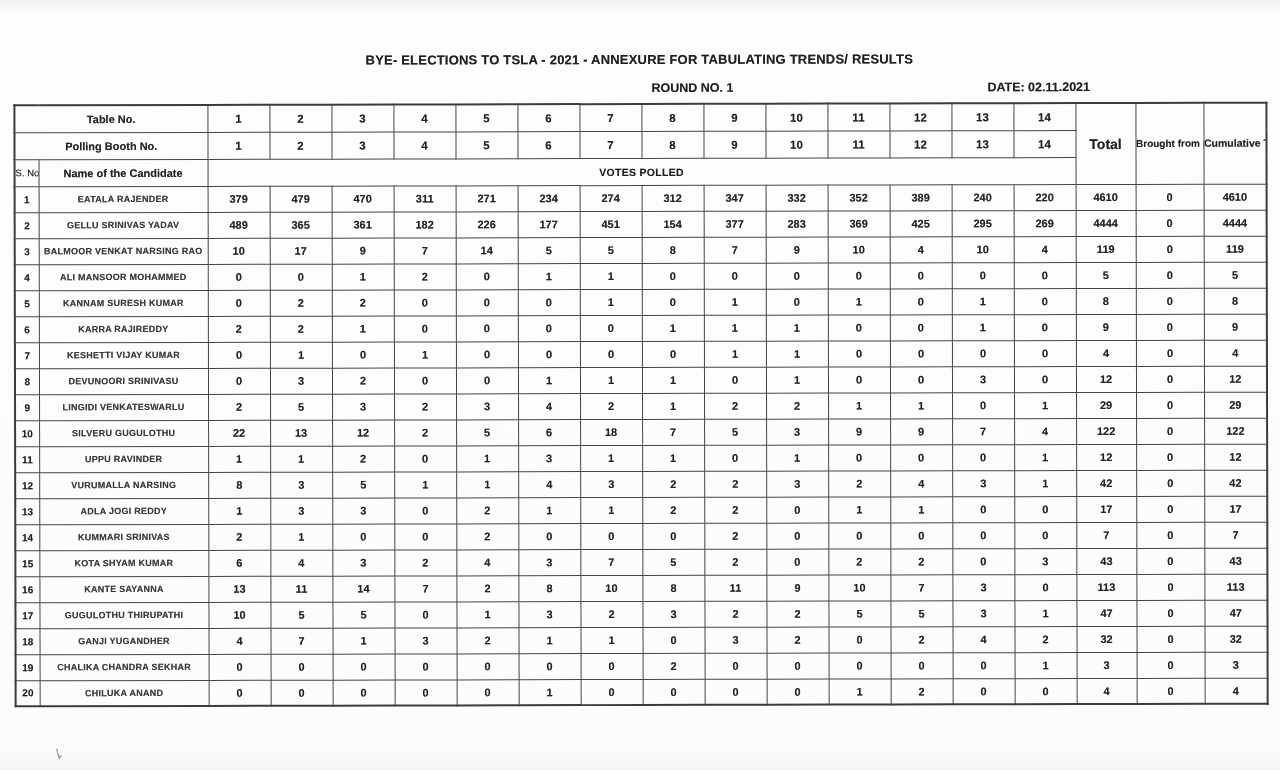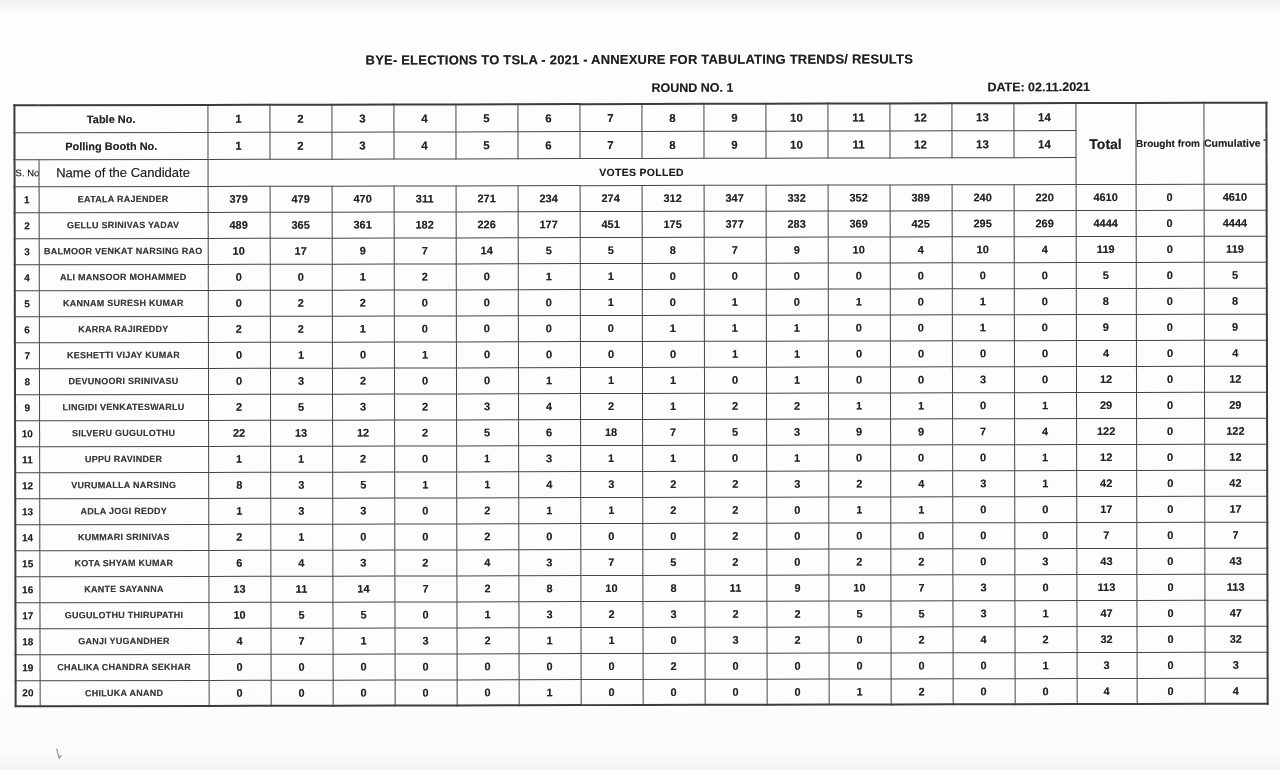--- a/index.html
+++ b/index.html
@@ -31,21 +31,21 @@
     padding:0;vertical-align:middle;text-align:center;
     text-shadow:0 0 .5px rgba(40,40,40,.5);
     overflow:hidden;white-space:nowrap;
   }
   table.results{border:2px solid #3c3c3c;}
   thead tr{height:27px;}
   tbody tr{height:26px;}
   .lbl{font-size:11px;font-weight:700;color:#262626;}
   .num-h{font-size:11.5px;font-weight:700;color:#222;}
   .sno-h{font-size:9.5px;font-weight:400;}
-  .cand-h{font-size:13px;font-weight:400;}
+  .cand-h{font-size:11px;font-weight:700;}
   .votes-polled{font-size:10.5px;font-weight:700;letter-spacing:.3px;}
   .total-h{font-size:14px;font-weight:700;}
   .brought-h{font-size:10px;font-weight:700;line-height:1.18;white-space:normal;padding:0 6px;}
   .cum-h{font-size:10.5px;font-weight:700;white-space:normal;padding:0 6px;line-height:1.2;}
   td.name-cell{
     text-align:left;padding-left:5px;
     font-size:9px;font-weight:600;letter-spacing:.25px;color:#3a3a3a;
     text-shadow:0 0 .4px rgba(50,50,50,.45);
     margin-left:15px;
   }
@@ -159,21 +159,21 @@
         <tr>
           <th class="sno-cell">2</th>
           <td class="name-cell">GELLU SRINIVAS YADAV</td>
           <td class="vote-cell">489</td>
           <td class="vote-cell">365</td>
           <td class="vote-cell">361</td>
           <td class="vote-cell">182</td>
           <td class="vote-cell">226</td>
           <td class="vote-cell">177</td>
           <td class="vote-cell">451</td>
-          <td class="vote-cell">175</td>
+          <td class="vote-cell">154</td>
           <td class="vote-cell">377</td>
           <td class="vote-cell">283</td>
           <td class="vote-cell">369</td>
           <td class="vote-cell">425</td>
           <td class="vote-cell">295</td>
           <td class="vote-cell">269</td>
           <td class="total-cell">4444</td>
           <td class="brought-cell">0</td>
           <td class="cum-cell">4444</td>
         </tr>

